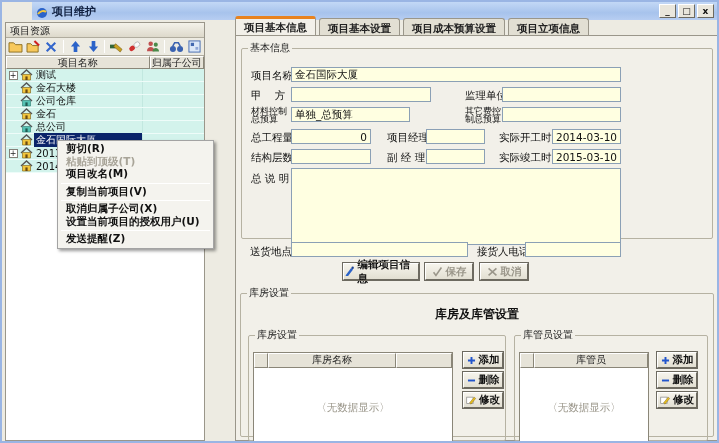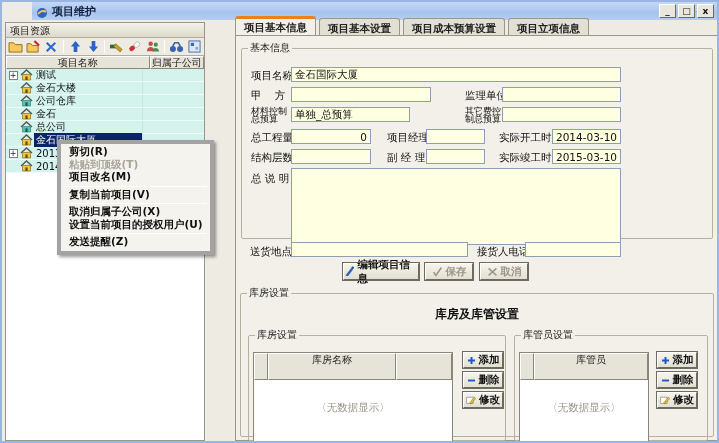--- a/index.html
+++ b/index.html
@@ -32,21 +32,21 @@
   .t-gutter { width:14px; display:flex; align-items:center; justify-content:center; flex:none; }
   .expander { width:9px; height:9px; background:#fff; border:1px solid #848078; font-size:8px; line-height:7px;
     text-align:center; color:#222; }
   .t-icon { width:14px; flex:none; display:flex; align-items:center; }
   .tlabel { font-size:10px; color:#111; padding:0 2px; white-space:nowrap; overflow:hidden; width:132px; }
   .trow.sel .tlabel { background:#0a246a; color:#fff; }
   .t-col2 { width:62px; border-left:1px solid #c2e8e0; height:100%; flex:none; }
 
   
   .ctx-menu { position:absolute; left:55px; top:138px; width:157px; background:#f4f3ee;
-    border:4px solid #a3a3a3; box-shadow:2px 2px 3px rgba(0,0,0,.4); padding:2px 1px; z-index:30; }
+    border:1px solid #a3a3a3; box-shadow:2px 2px 3px rgba(0,0,0,.4); padding:2px 1px; z-index:30; }
   .mi { height:12.5px; display:flex; align-items:center; padding-left:7px; font-size:10.5px; font-weight:bold;
     color:#111; white-space:nowrap; }
   .mi.disabled { color:#a8a498; }
   .mi.highlight { height:16px; background:#0a246a; color:#fff; position:relative; }
   .msep { height:1px; background:#a8a498; border-bottom:1px solid #fff; margin:2px 2px; }
   .red-box { position:absolute; left:-9px; right:-18px; top:-4px; bottom:-4px;
     border:2px solid #e10000; pointer-events:none; }
 
   
   .right-panel { position:absolute; left:233px; top:8px; width:483px; height:431px; }
@@ -61,21 +61,21 @@
   .flabel { position:absolute; font-size:10.5px; color:#111; white-space:pre; }
   .flabel.two { font-size:9px; line-height:8px; }
   .field { position:absolute; height:15px; background:#ffffe1; border:1px solid #8ba0b5;
     font-size:10.5px; padding:0 3px; color:#111; }
   textarea.field { resize:none; }
   .btn { border:1px solid #fff; border-right-color:#6d6a60; border-bottom-color:#6d6a60;
     outline:1px solid #6d6a60; background:linear-gradient(#f6f4ec,#e2dfd2); font-size:10.5px; font-weight:bold;
     display:flex; align-items:center; justify-content:center; gap:3px; color:#111; position:absolute; }
   .btn.disabled { color:#9a968a; }
   .grid { position:absolute; background:#fff; border:1px solid #8a8678; }
-  .grid-header { display:flex; height:27px; }
+  .grid-header { display:flex; height:15px; }
   .gh-cell { background:#e6e3d8; border:1px solid #fff; border-right-color:#8a8678; border-bottom-color:#8a8678;
     font-size:10px; text-align:center; line-height:11px; color:#222; overflow:hidden; }
   .nodata { position:absolute; width:100%; text-align:center; font-size:10.5px; color:#9a968a; }
   .wh-title { position:absolute; width:100%; text-align:center; font-size:12px; font-weight:bold; color:#111; }
 </style>
 </head>
 <body>
 
 <div class="app">
 

